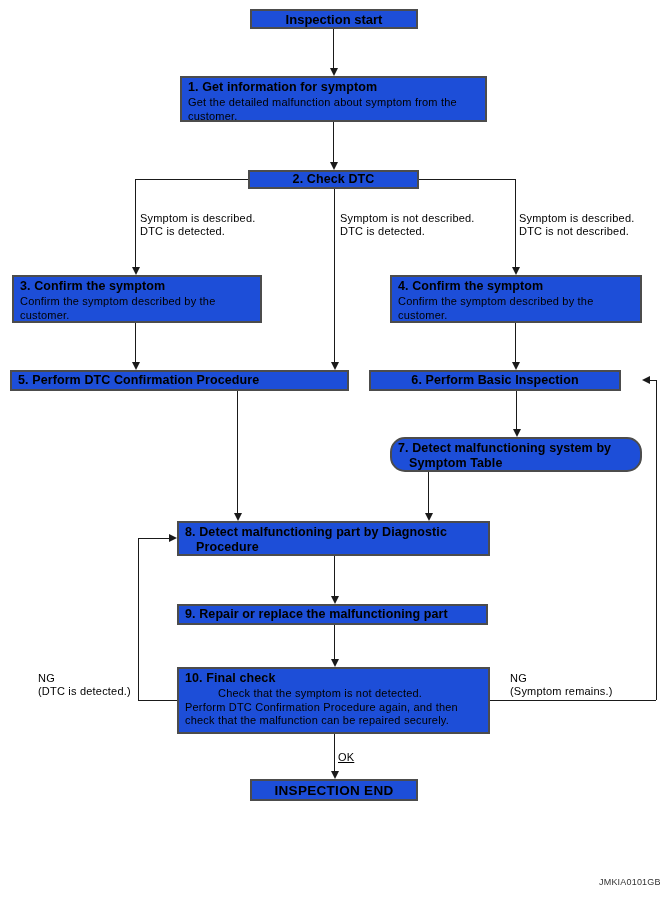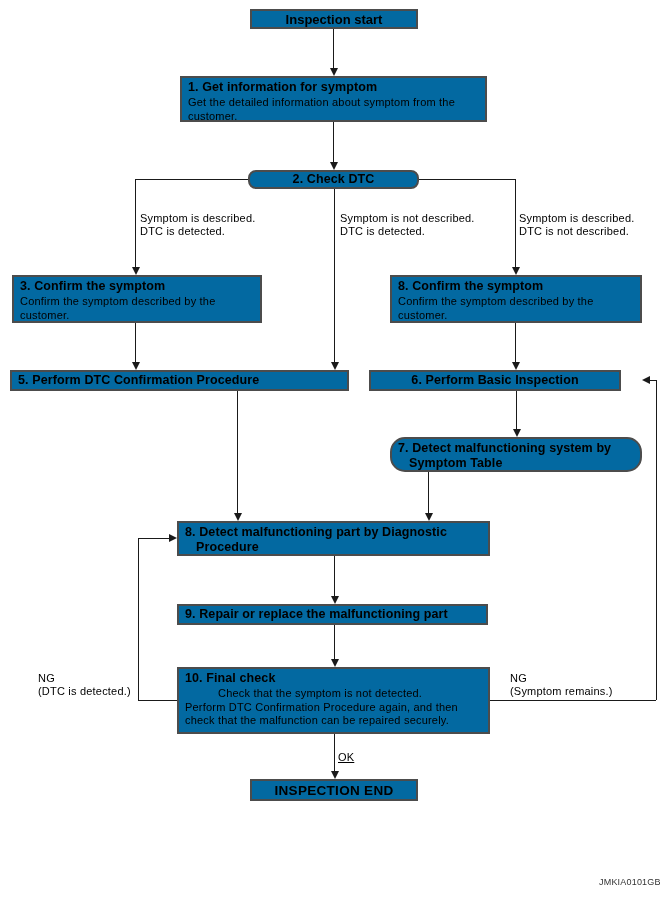--- a/index.html
+++ b/index.html
@@ -7,21 +7,21 @@
     position: relative;
     width: 667px;
     height: 898px;
     background: #ffffff;
     font-family: "Liberation Sans", "DejaVu Sans", sans-serif;
     color: #000000;
     overflow: hidden;
   }
   .box {
     position: absolute;
-    background: #0369a1;
+    background: #1d4ed8;
     border: 2px solid #4c4c4c;
     box-sizing: border-box;
   }
   .box-center {
     display: flex;
     align-items: center;
     justify-content: center;
     text-align: center;
   }
   .title {
@@ -82,27 +82,27 @@
 
   <div class="box box-center" style="left:250px; top:9px; width:168px; height:20px;">
     <span class="start-label">Inspection start</span>
   </div>
 
   <div class="vline" style="left:333px; top:29px; height:39px;"></div>
   <div class="arrow-down" style="left:330px; top:68px;"></div>
 
   <div class="box" style="left:180px; top:76px; width:307px; height:46px;">
     <div class="title title-pad">1. Get information for symptom</div>
-    <div class="body-text">Get the detailed information about symptom from the customer.</div>
+    <div class="body-text">Get the detailed malfunction about symptom from the customer.</div>
   </div>
 
   <div class="vline" style="left:333px; top:122px; height:40px;"></div>
   <div class="arrow-down" style="left:330px; top:162px;"></div>
 
-  <div class="box box-center" style="left:248px; top:170px; width:171px; height:19px;border-radius:8px;">
+  <div class="box box-center" style="left:248px; top:170px; width:171px; height:19px;">
     <span class="title">2. Check DTC</span>
   </div>
 
   <div class="hline" style="left:135px; top:179px; width:113px;"></div>
   <div class="hline" style="left:419px; top:179px; width:97px;"></div>
   <div class="vline" style="left:135px; top:179px; height:88px;"></div>
   <div class="arrow-down" style="left:132px; top:267px;"></div>
   <div class="vline" style="left:334px; top:189px; height:173px;"></div>
   <div class="arrow-down" style="left:331px; top:362px;"></div>
   <div class="vline" style="left:515px; top:179px; height:88px;"></div>
@@ -120,21 +120,21 @@
     <div>Symptom is described.</div>
     <div>DTC is not described.</div>
   </div>
 
   <div class="box" style="left:12px; top:275px; width:250px; height:48px;">
     <div class="title title-pad">3. Confirm the symptom</div>
     <div class="body-text">Confirm the symptom described by the customer.</div>
   </div>
 
   <div class="box" style="left:390px; top:275px; width:252px; height:48px;">
-    <div class="title title-pad">8. Confirm the symptom</div>
+    <div class="title title-pad">4. Confirm the symptom</div>
     <div class="body-text">Confirm the symptom described by the customer.</div>
   </div>
 
   <div class="vline" style="left:135px; top:323px; height:39px;"></div>
   <div class="arrow-down" style="left:132px; top:362px;"></div>
   <div class="vline" style="left:515px; top:323px; height:39px;"></div>
   <div class="arrow-down" style="left:512px; top:362px;"></div>
 
   <div class="box" style="left:10px; top:370px; width:339px; height:21px;">
     <div class="title" style="padding:1px 6px;">5. Perform DTC Confirmation Procedure</div>

